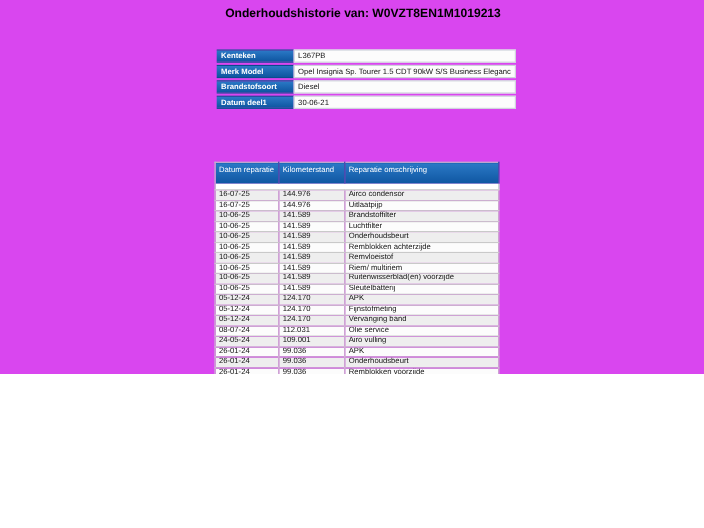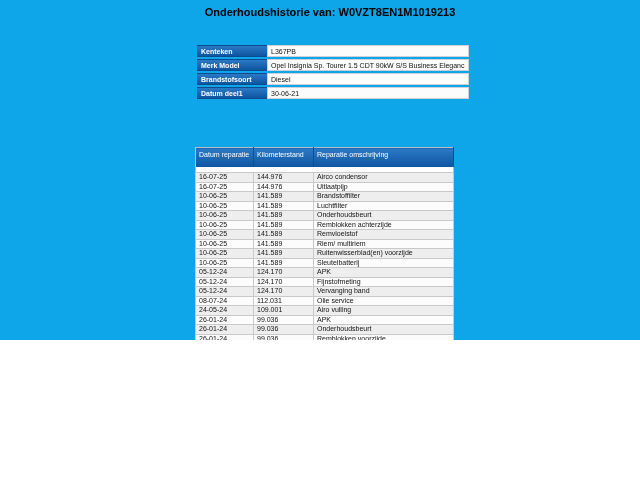--- a/index.html
+++ b/index.html
@@ -5,21 +5,21 @@
   * { margin: 0; padding: 0; box-sizing: border-box; }
   html, body {
     width: 640px; height: 480px;
     background: #ffffff;
     font-family: "Liberation Sans", sans-serif;
   }
   .page {
     position: relative;
     width: 640px; height: 340px;
     overflow: hidden;
-    background: #0ea5e9;
+    background: #d946ef;
   }
   .title {
     position: absolute;
     top: 6px; left: 70px; width: 520px;
     text-align: center;
     font-size: 11px;
     font-weight: bold;
     color: #000000;
   }
   

